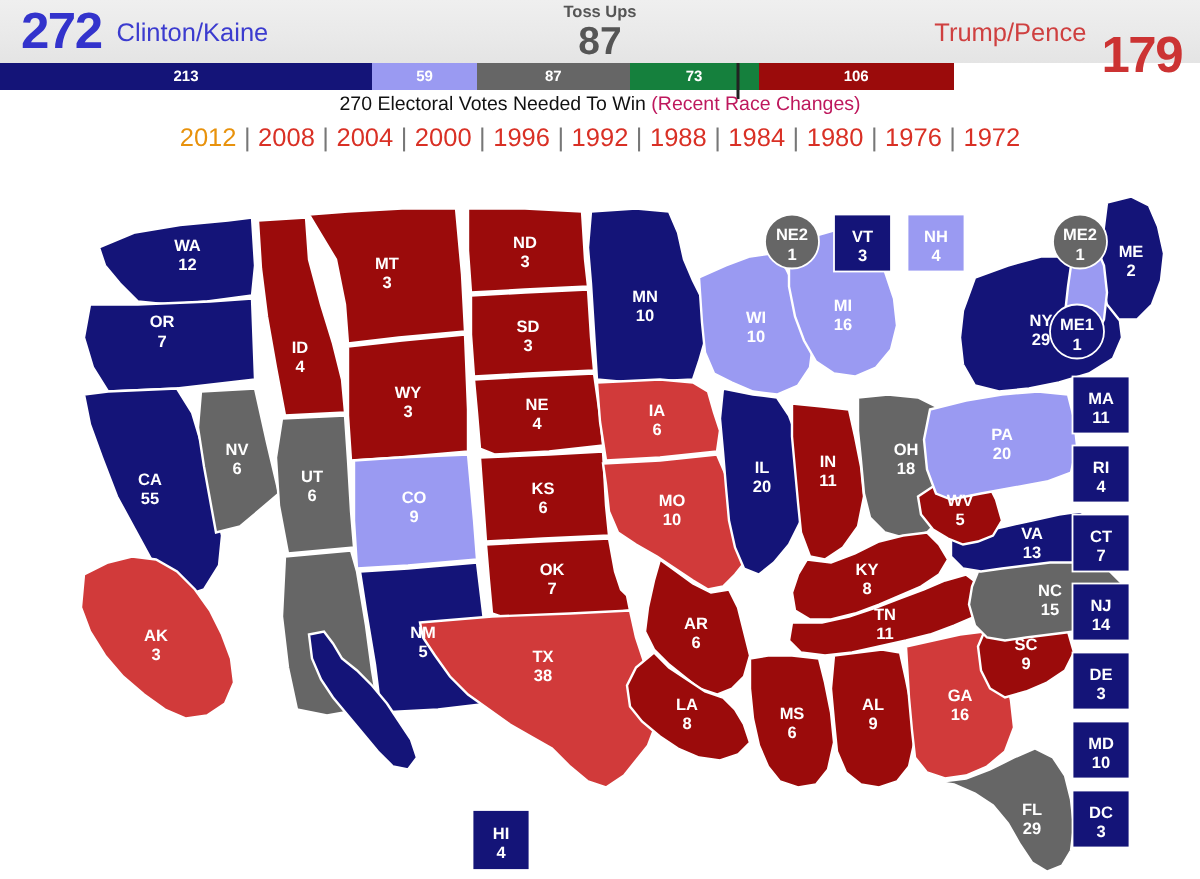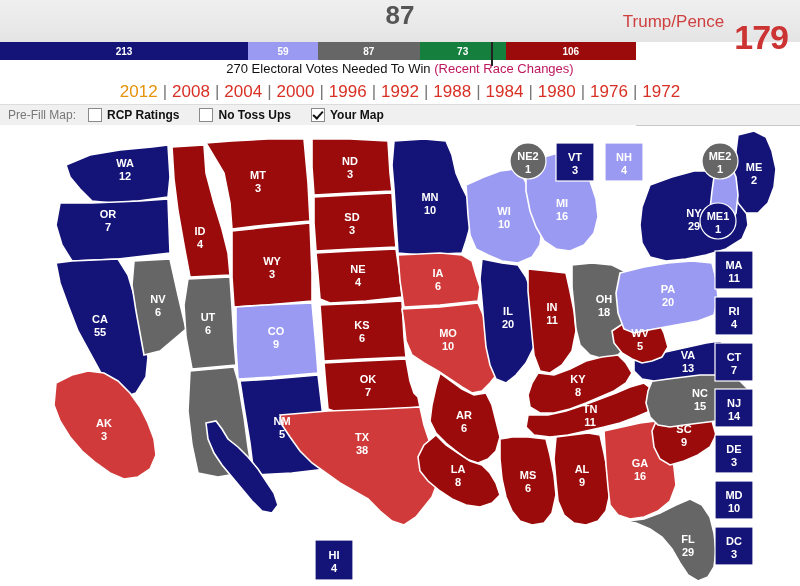--- a/index.html
+++ b/index.html
@@ -92,22 +92,27 @@
   .lbl.n{font-size:11px;}
   
   .boxst{stroke:#ffffff;stroke-width:1.2;}
 </style>
 </head>
 <body>
 
 <div id="app">
 
   <div class="topbar">
+    <div class="side left">
+      <span class="bignum dem">272</span>
+      <span class="ticket dem">Clinton/Kaine</span>
+    </div>
 
     <div class="tossups">
+      <span class="lbl">Toss Ups</span>
       <span class="val">87</span>
     </div>
 
     <div class="side right">
       <span class="ticket gop">Trump/Pence</span>
       <span class="bignum gop">179</span>
     </div>
   </div>
 
   <div class="barwrap" id="barwrap">
@@ -140,35 +145,20 @@
       <span class="sepbar">|</span>
       <span class="yr">1984</span>
       <span class="sepbar">|</span>
       <span class="yr">1980</span>
       <span class="sepbar">|</span>
       <span class="yr">1976</span>
       <span class="sepbar">|</span>
       <span class="yr">1972</span>
     </div>
 
-  <div class="prefill" id="prefillrow">
-    <span class="pflabel">Pre-Fill Map:</span>
-  <div class="cbitem">
-        <span class="cbox"></span>
-        <span class="cblabel">RCP Ratings</span>
-      </div>
-      <div class="cbitem">
-        <span class="cbox"></span>
-        <span class="cblabel">No Toss Ups</span>
-      </div>
-      <div class="cbitem">
-        <span class="cbox on"></span>
-        <span class="cblabel">Your Map</span>
-      </div>
-    </div>
 
   <div class="mapwrap">
     <svg class="usmap" viewBox="0 0 800 461" xmlns="http://www.w3.org/2000/svg">
       <g id="state-shapes">
           <polygon points="66,40 90,30 120,25 152,22 168,20 170,52 168,72 138,76 112,78 92,76 80,64 70,52" class="st" fill="#141478"></polygon>
           <polygon points="60,78 92,78 140,76 168,74 170,128 118,134 72,136 62,120 56,100" class="st" fill="#141478"></polygon>
           <polygon points="56,138 72,136 118,134 128,150 134,170 140,196 144,214 148,232 146,252 136,268 124,272 112,268 102,250 90,228 78,206 68,180 60,158" class="st" fill="#141478"></polygon>
           <polygon points="134,136 170,134 178,170 186,204 160,226 144,230 140,208 136,186 132,160" class="st" fill="#666666"></polygon>
           <polygon points="172,22 204,20 206,48 214,78 222,104 228,128 230,150 190,152 184,120 178,86 174,54" class="st" fill="#9b0b0b"></polygon>
           <polygon points="206,18 232,16 268,14 304,14 308,58 310,96 266,100 232,104 230,78 224,48 212,28" class="st" fill="#9b0b0b"></polygon>

